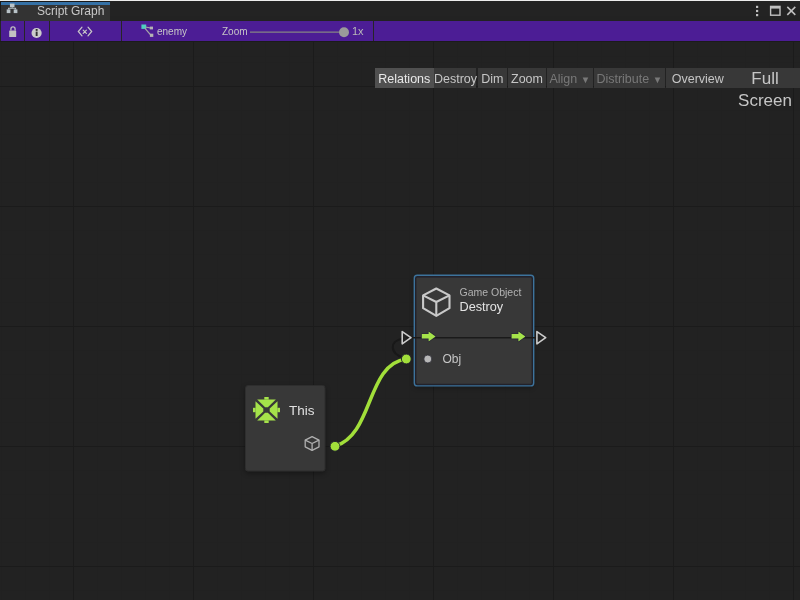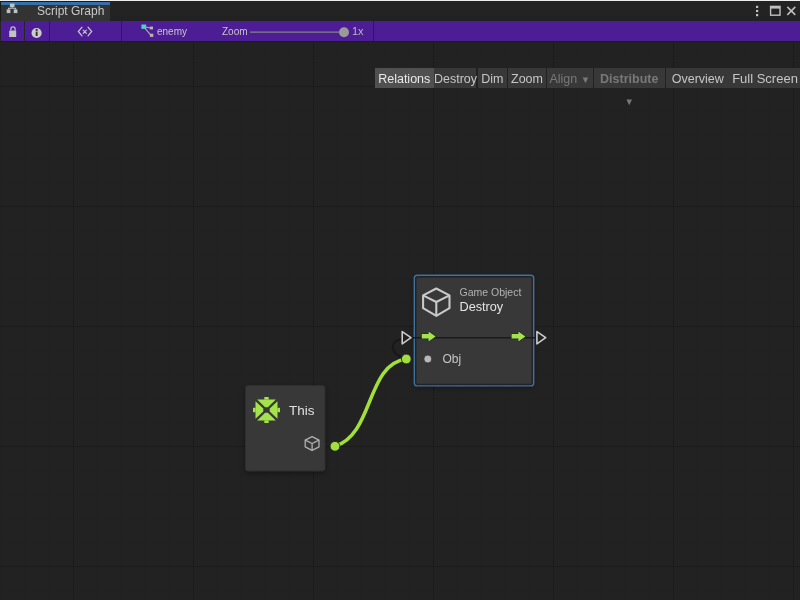--- a/index.html
+++ b/index.html
@@ -166,16 +166,16 @@
     <circle cx="344" cy="11.2" r="5" fill="#9a9a9a"></circle>
   </svg>
   <div id="enemytext">enemy</div>
   <div id="ztext">Zoom</div>
   <div id="onex">1x</div>
   <div class="tbtn on" style="left:374.5px;width:58.5px;">Relations</div>
   <div class="tbtn" style="left:434px;width:42px;">Destroy</div>
   <div class="tbtn" style="left:477.5px;width:28.5px;">Dim</div>
   <div class="tbtn" style="left:507.5px;width:38px;">Zoom</div>
   <div class="tbtn dis" style="left:547px;width:45.5px;text-align:center;">Align <span style="font-size:9.5px">▼</span></div>
-  <div class="tbtn dis" style="left:593.5px;width:70.5px;font-weight:bold;">Distribute <span style="font-size:9.5px">▼</span></div>
+  <div class="tbtn dis" style="left:593.5px;width:70.5px;">Distribute <span style="font-size:9.5px">▼</span></div>
   <div class="tbtn" style="left:665.5px;width:63.5px;">Overview</div>
-  <div class="tbtn" style="left:730px;width:70px;font-size:13px;">Full Screen</div>
+  <div class="tbtn" style="left:730px;width:70px;font-size:17px;">Full Screen</div>
 </div>
 
 </body></html>

